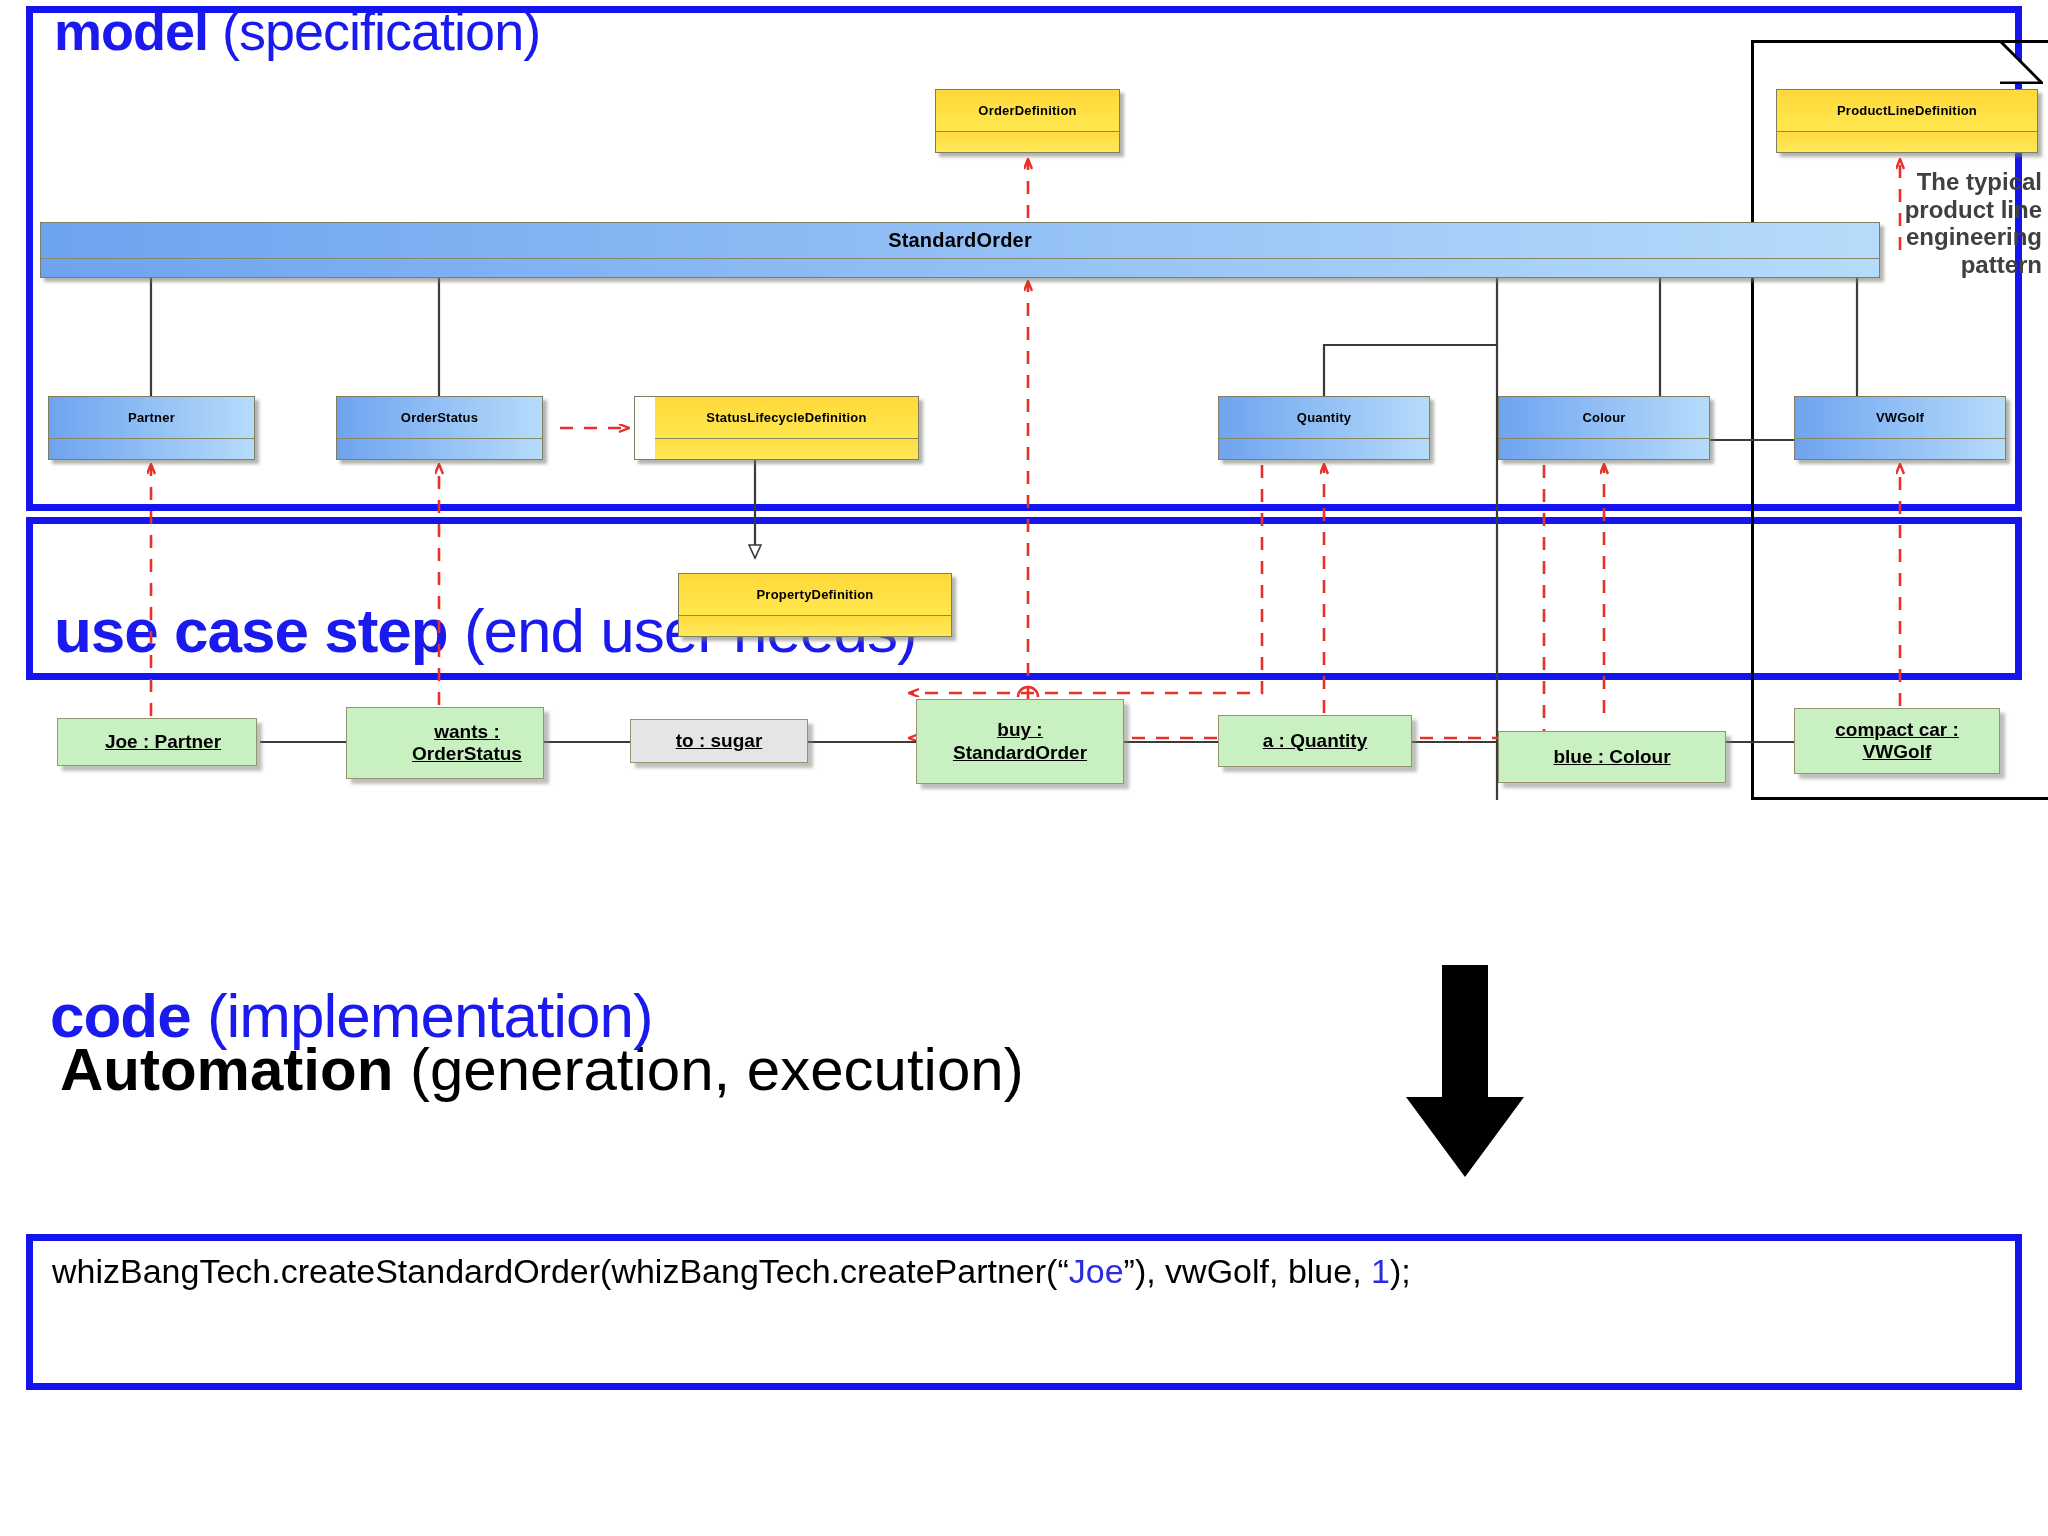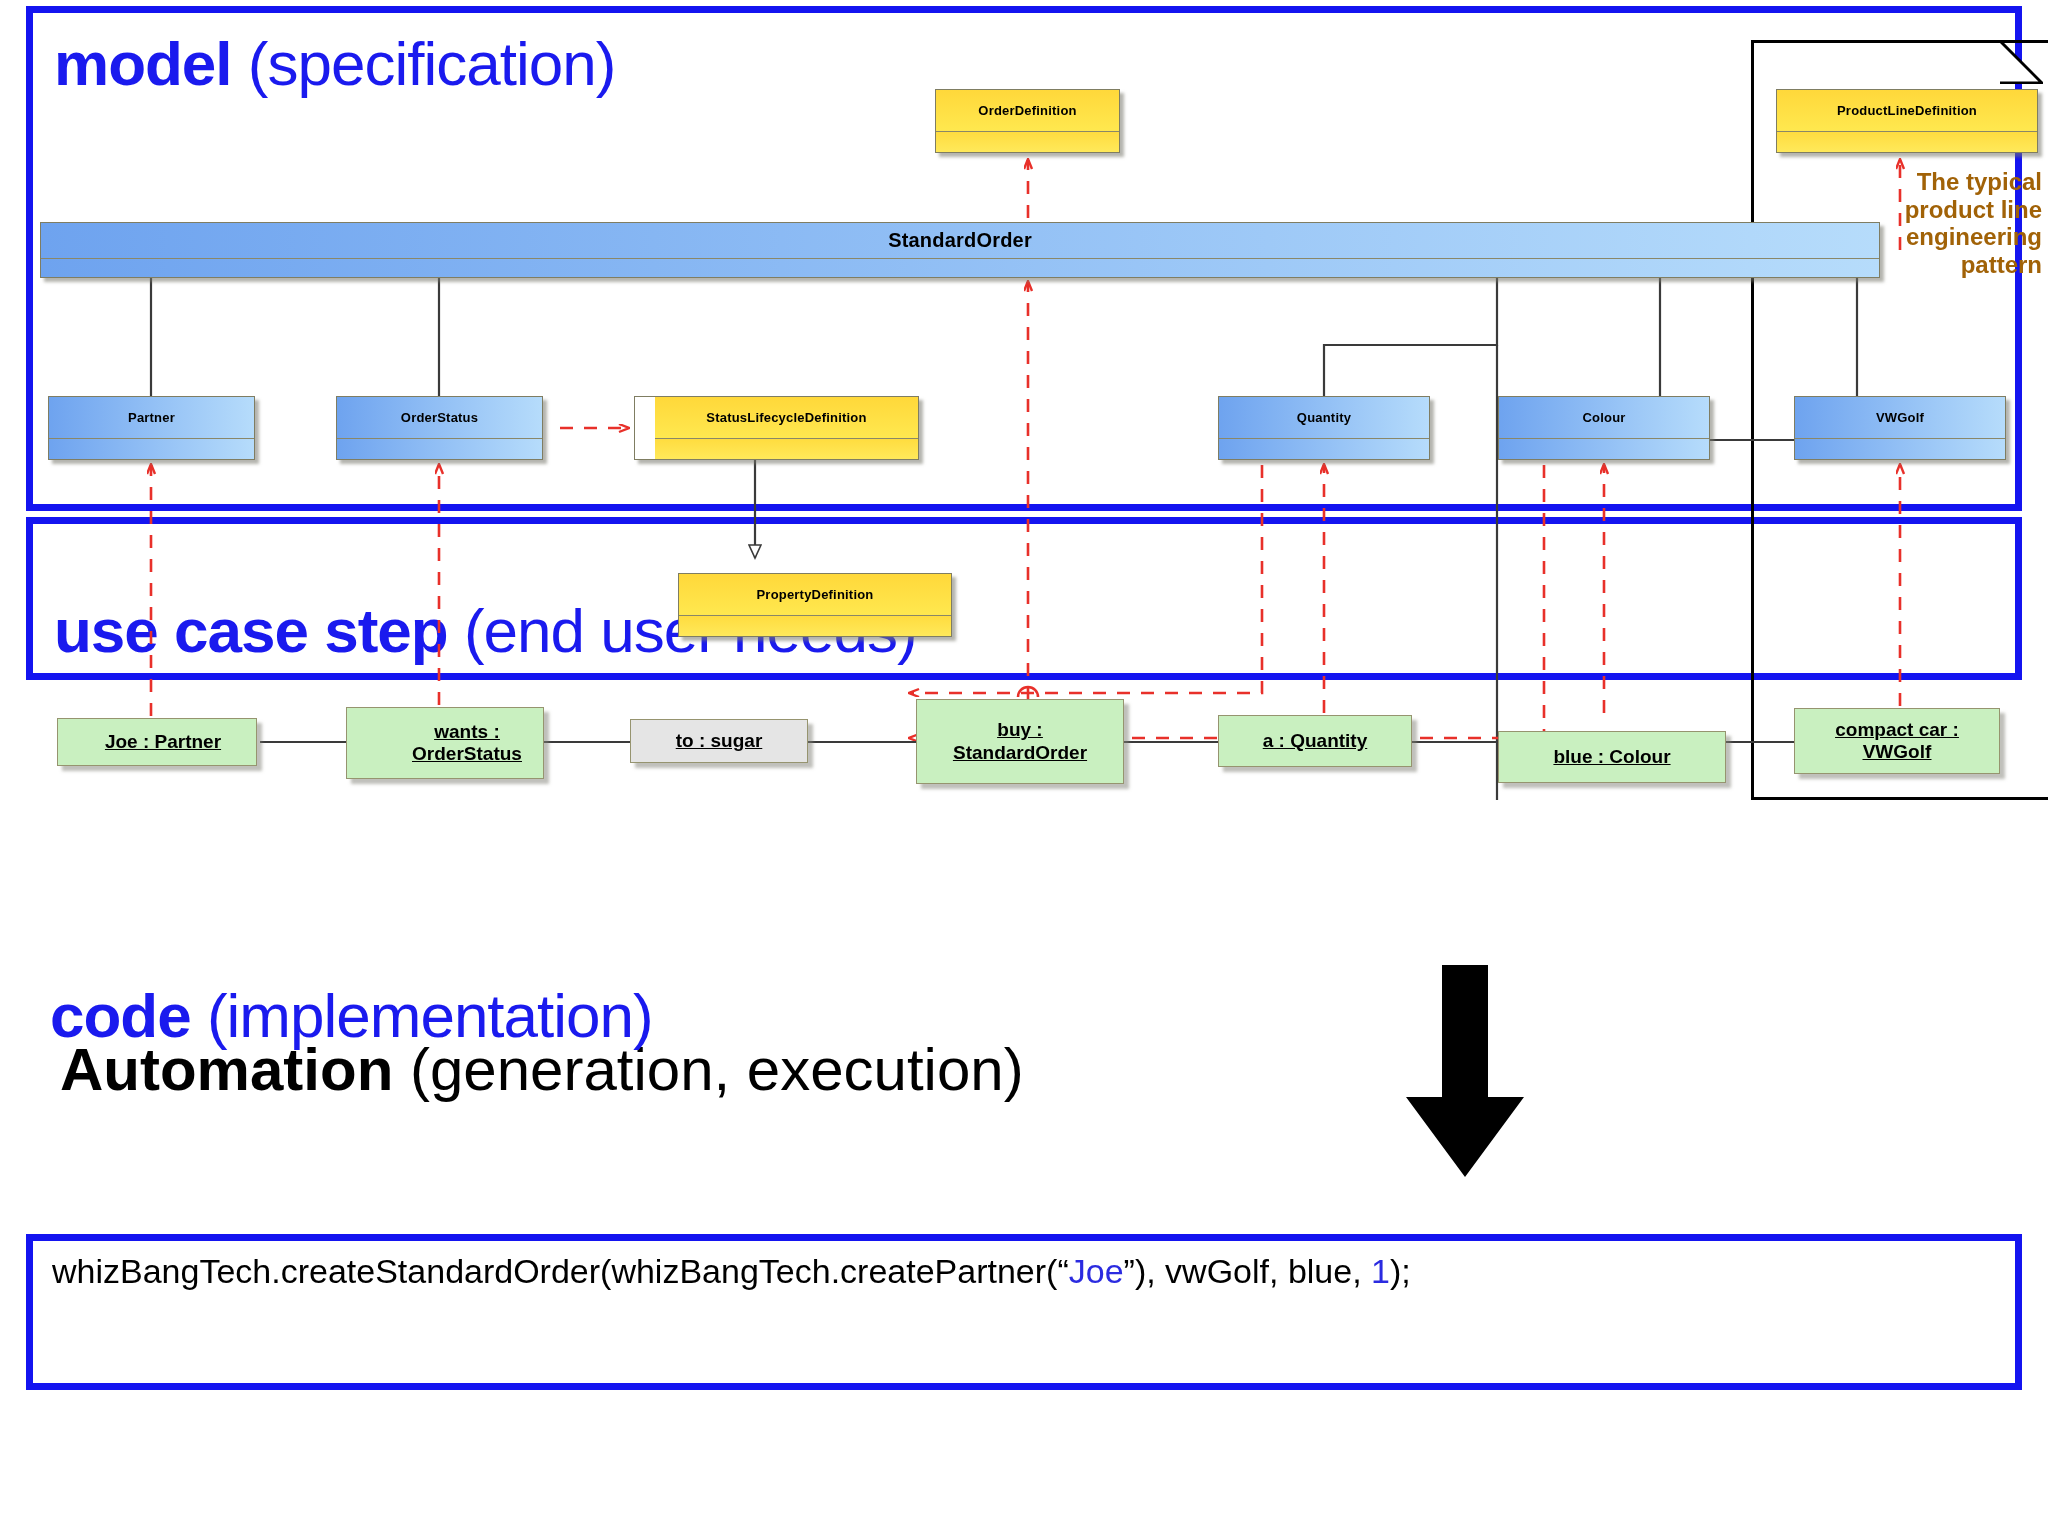--- a/index.html
+++ b/index.html
@@ -15,21 +15,21 @@
   #model-band{left:26px;top:6px;width:1996px;height:505px;}
   #usecase-band{left:26px;top:517px;width:1996px;height:163px;}
   #code-band{left:26px;top:1234px;width:1996px;height:156px;}
 
   
   .headline{position:absolute;white-space:nowrap;color:#1a1aee;
             font-family:"Liberation Sans","DejaVu Sans",sans-serif;}
   .headline .bold{font-weight:bold;}
   .headline .light{font-weight:normal;}
 
-  #model-title{left:54px;top:28px;font-size:62px;letter-spacing:-1px;}
+  #model-title{left:54px;top:0;font-size:54px;letter-spacing:-1px;}
   #usecase-title{left:54px;top:595px;font-size:62px;letter-spacing:-1px;}
   #code-title{left:50px;top:980px;font-size:62px;letter-spacing:-1px;}
 
   #automation-title{position:absolute;left:60px;top:1035px;font-size:60px;
       white-space:nowrap;color:#000000;}
   #automation-title .bold{font-weight:bold;}
 
   
   .umlbox{position:absolute;box-sizing:border-box;border:1px solid #7f7d62;
           box-shadow:4px 4px 3px rgba(120,120,110,.55);}
@@ -78,21 +78,21 @@
   #obj-quantity{left:1218px;top:715px;width:194px;height:52px;}
   #obj-colour{left:1498px;top:731px;width:228px;height:52px;}
   #obj-compactcar{left:1794px;top:708px;width:206px;height:66px;}
 
   
   #note-frame{position:absolute;left:1751px;top:40px;width:320px;height:760px;
               border:3px solid #000;box-sizing:border-box;background:transparent;}
   #note-fold{position:absolute;left:1999px;top:40px;width:44px;height:44px;}
 
   #note-text{position:absolute;left:1902px;top:168px;width:140px;
-             font-size:24px;font-weight:bold;line-height:1.15;color:#a16207;
+             font-size:24px;font-weight:bold;line-height:1.15;color:#404040;
              text-align:right;}
 
   
   #code-line{position:absolute;left:52px;top:1252px;font-size:34px;color:#000;
              font-family:"Liberation Sans","DejaVu Sans",sans-serif;white-space:nowrap;}
   #code-line .blue-tok{color:#2b2be0;}
 
   
   #wires{position:absolute;left:0;top:0;width:2048px;height:1536px;pointer-events:none;}
 </style>

